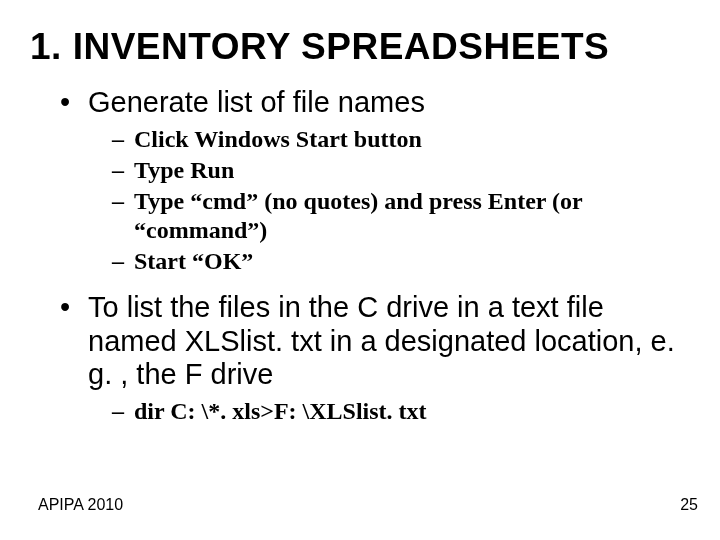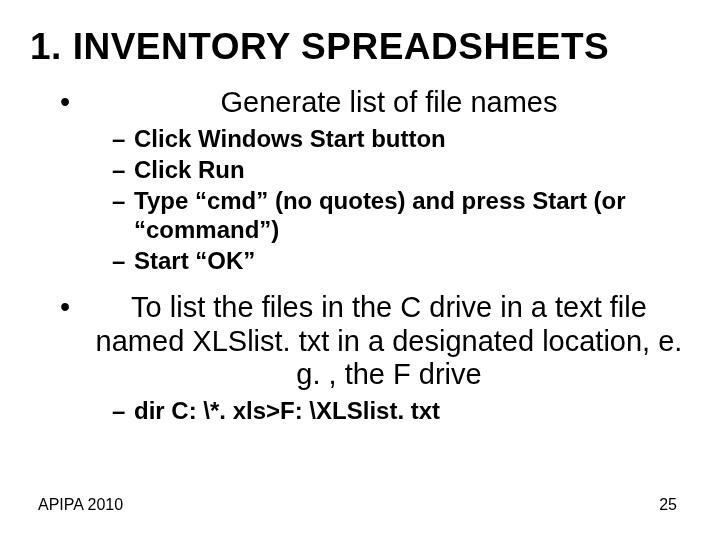--- a/index.html
+++ b/index.html
@@ -17,64 +17,64 @@
       margin-bottom: 18px;
       letter-spacing: 0.5px;
     }
     .bullet-l1 {
       font-size: 29px;
       margin-left: 30px;
       margin-bottom: 6px;
       position: relative;
       padding-left: 28px;
       line-height: 1.15;
-      text-align: center;
     }
     .bullet-l1::before {
       content: "•";
       position: absolute;
       left: 0;
       top: 0;
     }
     .bullet-l2 {
       font-size: 24px;
       font-weight: bold;
       margin-left: 82px;
       position: relative;
       padding-left: 22px;
       line-height: 1.2;
       margin-bottom: 2px;
+      font-family: Liberation Serif, serif;
     }
     .bullet-l2::before {
       content: "–";
       position: absolute;
       left: 0;
       top: 0;
     }
     .gap { height: 14px; }
     .footer {
       position: absolute;
       bottom: 26px;
       left: 38px;
-      right: 43px;
+      right: 22px;
       display: flex;
       justify-content: space-between;
       font-size: 16px;
     }
     .bold { font-weight: normal; }
   </style>
 </head>
 <body>
 
 <div class="title">1. INVENTORY SPREADSHEETS</div>
 
 <div class="bullet-l1">Generate list of file names</div>
 <div class="bullet-l2">Click Windows Start button</div>
-<div class="bullet-l2">Click Run</div>
-<div class="bullet-l2">Type “cmd” (no quotes) and press Start (or “command”)</div>
+<div class="bullet-l2">Type Run</div>
+<div class="bullet-l2">Type “cmd” (no quotes) and press Enter (or “command”)</div>
 <div class="bullet-l2">Start “OK”</div>
 
 <div class="gap"></div>
 
 <div class="bullet-l1 bold">To list the files in the C drive in a text file named XLSlist. txt in a designated location, e. g. , the F drive</div>
 <div class="bullet-l2">dir C: \*. xls&gt;F: \XLSlist. txt</div>
 
 <div class="footer">
   <span>APIPA 2010</span>
   <span>25</span>

